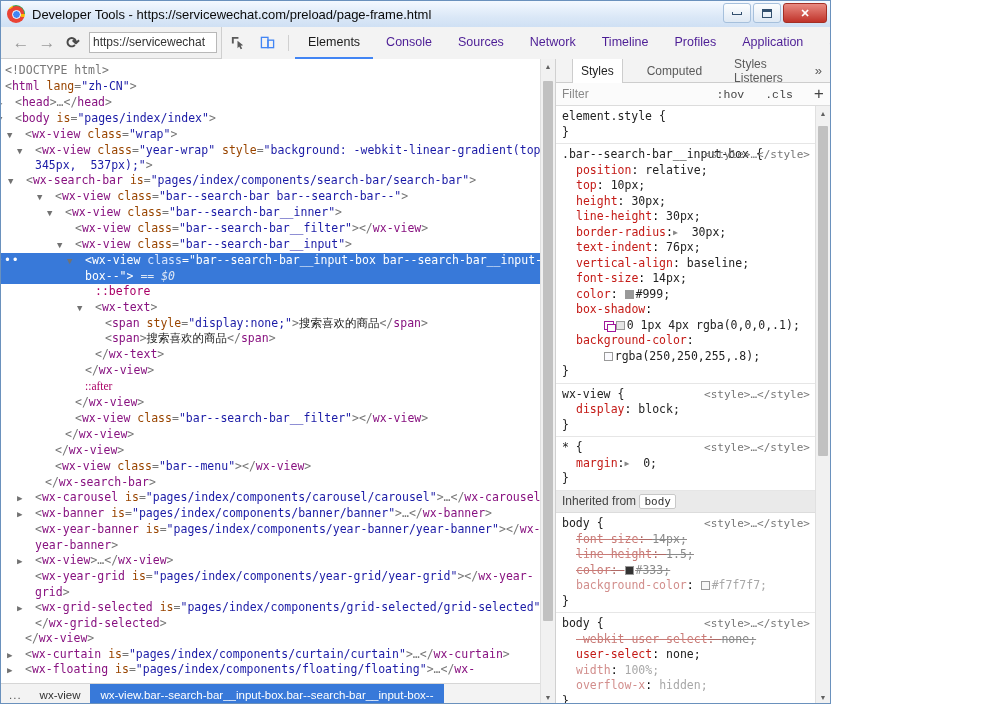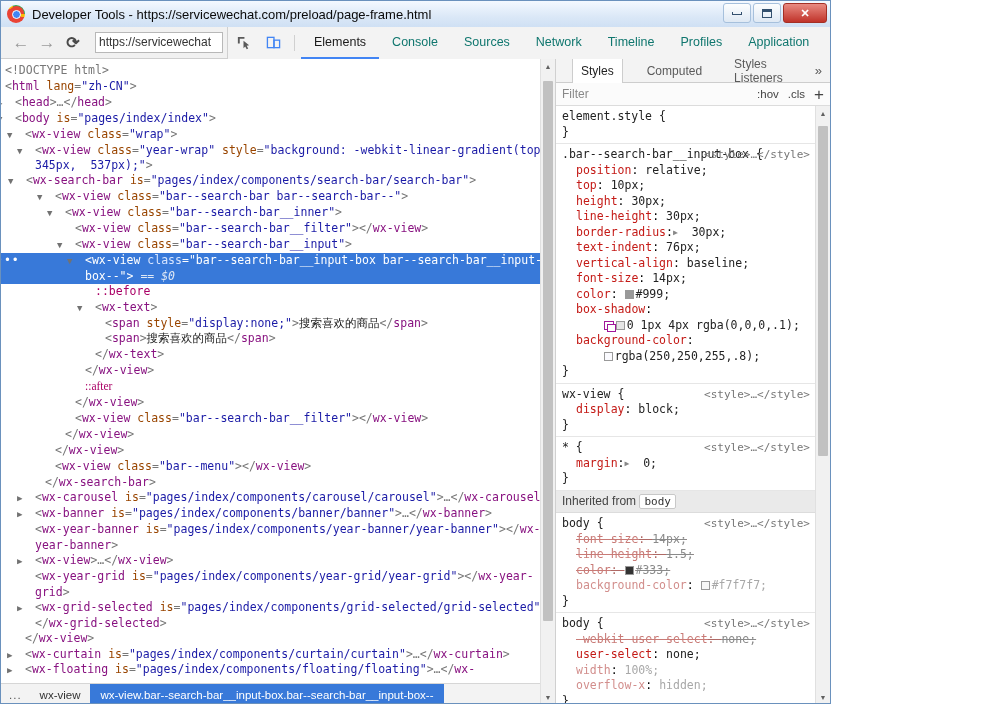--- a/index.html
+++ b/index.html
@@ -64,34 +64,34 @@
   .navbtns { display: flex; align-items: center; gap: 2px; padding: 0 4px 0 8px; }
   .navbtn {
     width: 24px; height: 24px; display: flex; align-items: center;
     justify-content: center; color: #9a9a9a; font-size: 17px;
   }
   .navbtn.reload { color: #4a4a4a; font-size: 16px; font-weight: bold; }
   .urlbox {
     width: 128px; height: 21px; background: #fff;
     border: 1px solid #b8b8b8; font-size: 12px; color: #333;
     padding: 0 3px; line-height: 19px; overflow: hidden; white-space: nowrap;
-    margin-left: 8px;
+    margin-left: 2px;
   }
   .devtools-toolbar {
     flex: 1; display: flex; align-items: stretch; height: 32px;
     border-left: 1px solid #cfcfcf; background: #f3f3f3;
   }
   .tool-icon {
     width: 30px; display: flex; align-items: center; justify-content: center;
   }
   .tool-sep { width: 1px; background: #d0d0d0; margin: 8px 6px; }
   .tabs { display: flex; align-items: stretch; }
   .tab {
     padding: 0 13px; display: flex; align-items: center;
-    font-size: 12.5px; color: #0f766e; white-space: nowrap;
+    font-size: 12.5px; color: #4c1d95; white-space: nowrap;
     border-bottom: 2px solid transparent;
   }
   .tab.active { color: #1a1a1a; border-bottom-color: #4285f4; }
   .tb-right { margin-left: auto; display: flex; align-items: center; padding-right: 4px; }
   .warn {
     display: flex; align-items: center; gap: 4px; font-size: 15px;
     color: #3a3a3a; padding-right: 8px;
   }
   .warn-tri {
     width: 0; height: 0; border-left: 6px solid transparent;
@@ -179,22 +179,22 @@
     margin-left: 16px;
   }
   .stab.active { background: #fff; color: #222; border-right:1px solid #cdcdcd;
     border-left: 1px solid #cdcdcd; margin-bottom:-1px; }
   .stab.chev { color: #5a5a5a; font-size: 13px; }
   .filterbar {
     height: 23px; display: flex; align-items: center;
     border-bottom: 1px solid #dcdcdc; background: #fbfbfb;
     font-size: 12px; color: #888; padding: 0 6px;
   }
-  .filter-actions { margin-left: auto; display: flex; align-items: center; gap: 9px;
-    font-family: Liberation Sans, sans-serif; font-size: 11.5px; color: #444; }
+  .filter-actions { margin-left: auto; display: flex; align-items: center; gap: 21px;
+    font-family: Liberation Mono, monospace; font-size: 11.5px; color: #444; }
   .plus { font-size: 17px; color: #444; line-height: 1; }
   .styles-body {
     flex: 1; overflow: hidden; position: relative;
     font-family: "DejaVu Sans Mono", monospace; font-size: 11.5px;
     line-height: 15.5px;
   }
   .rule { padding: 3px 6px 3px 6px; border-bottom: 1px solid #e6e6e6; position: relative; }
   .rule .origin {
     position: absolute; right: 20px; top: 3px; color: #777; font-size: 11px;
   }

